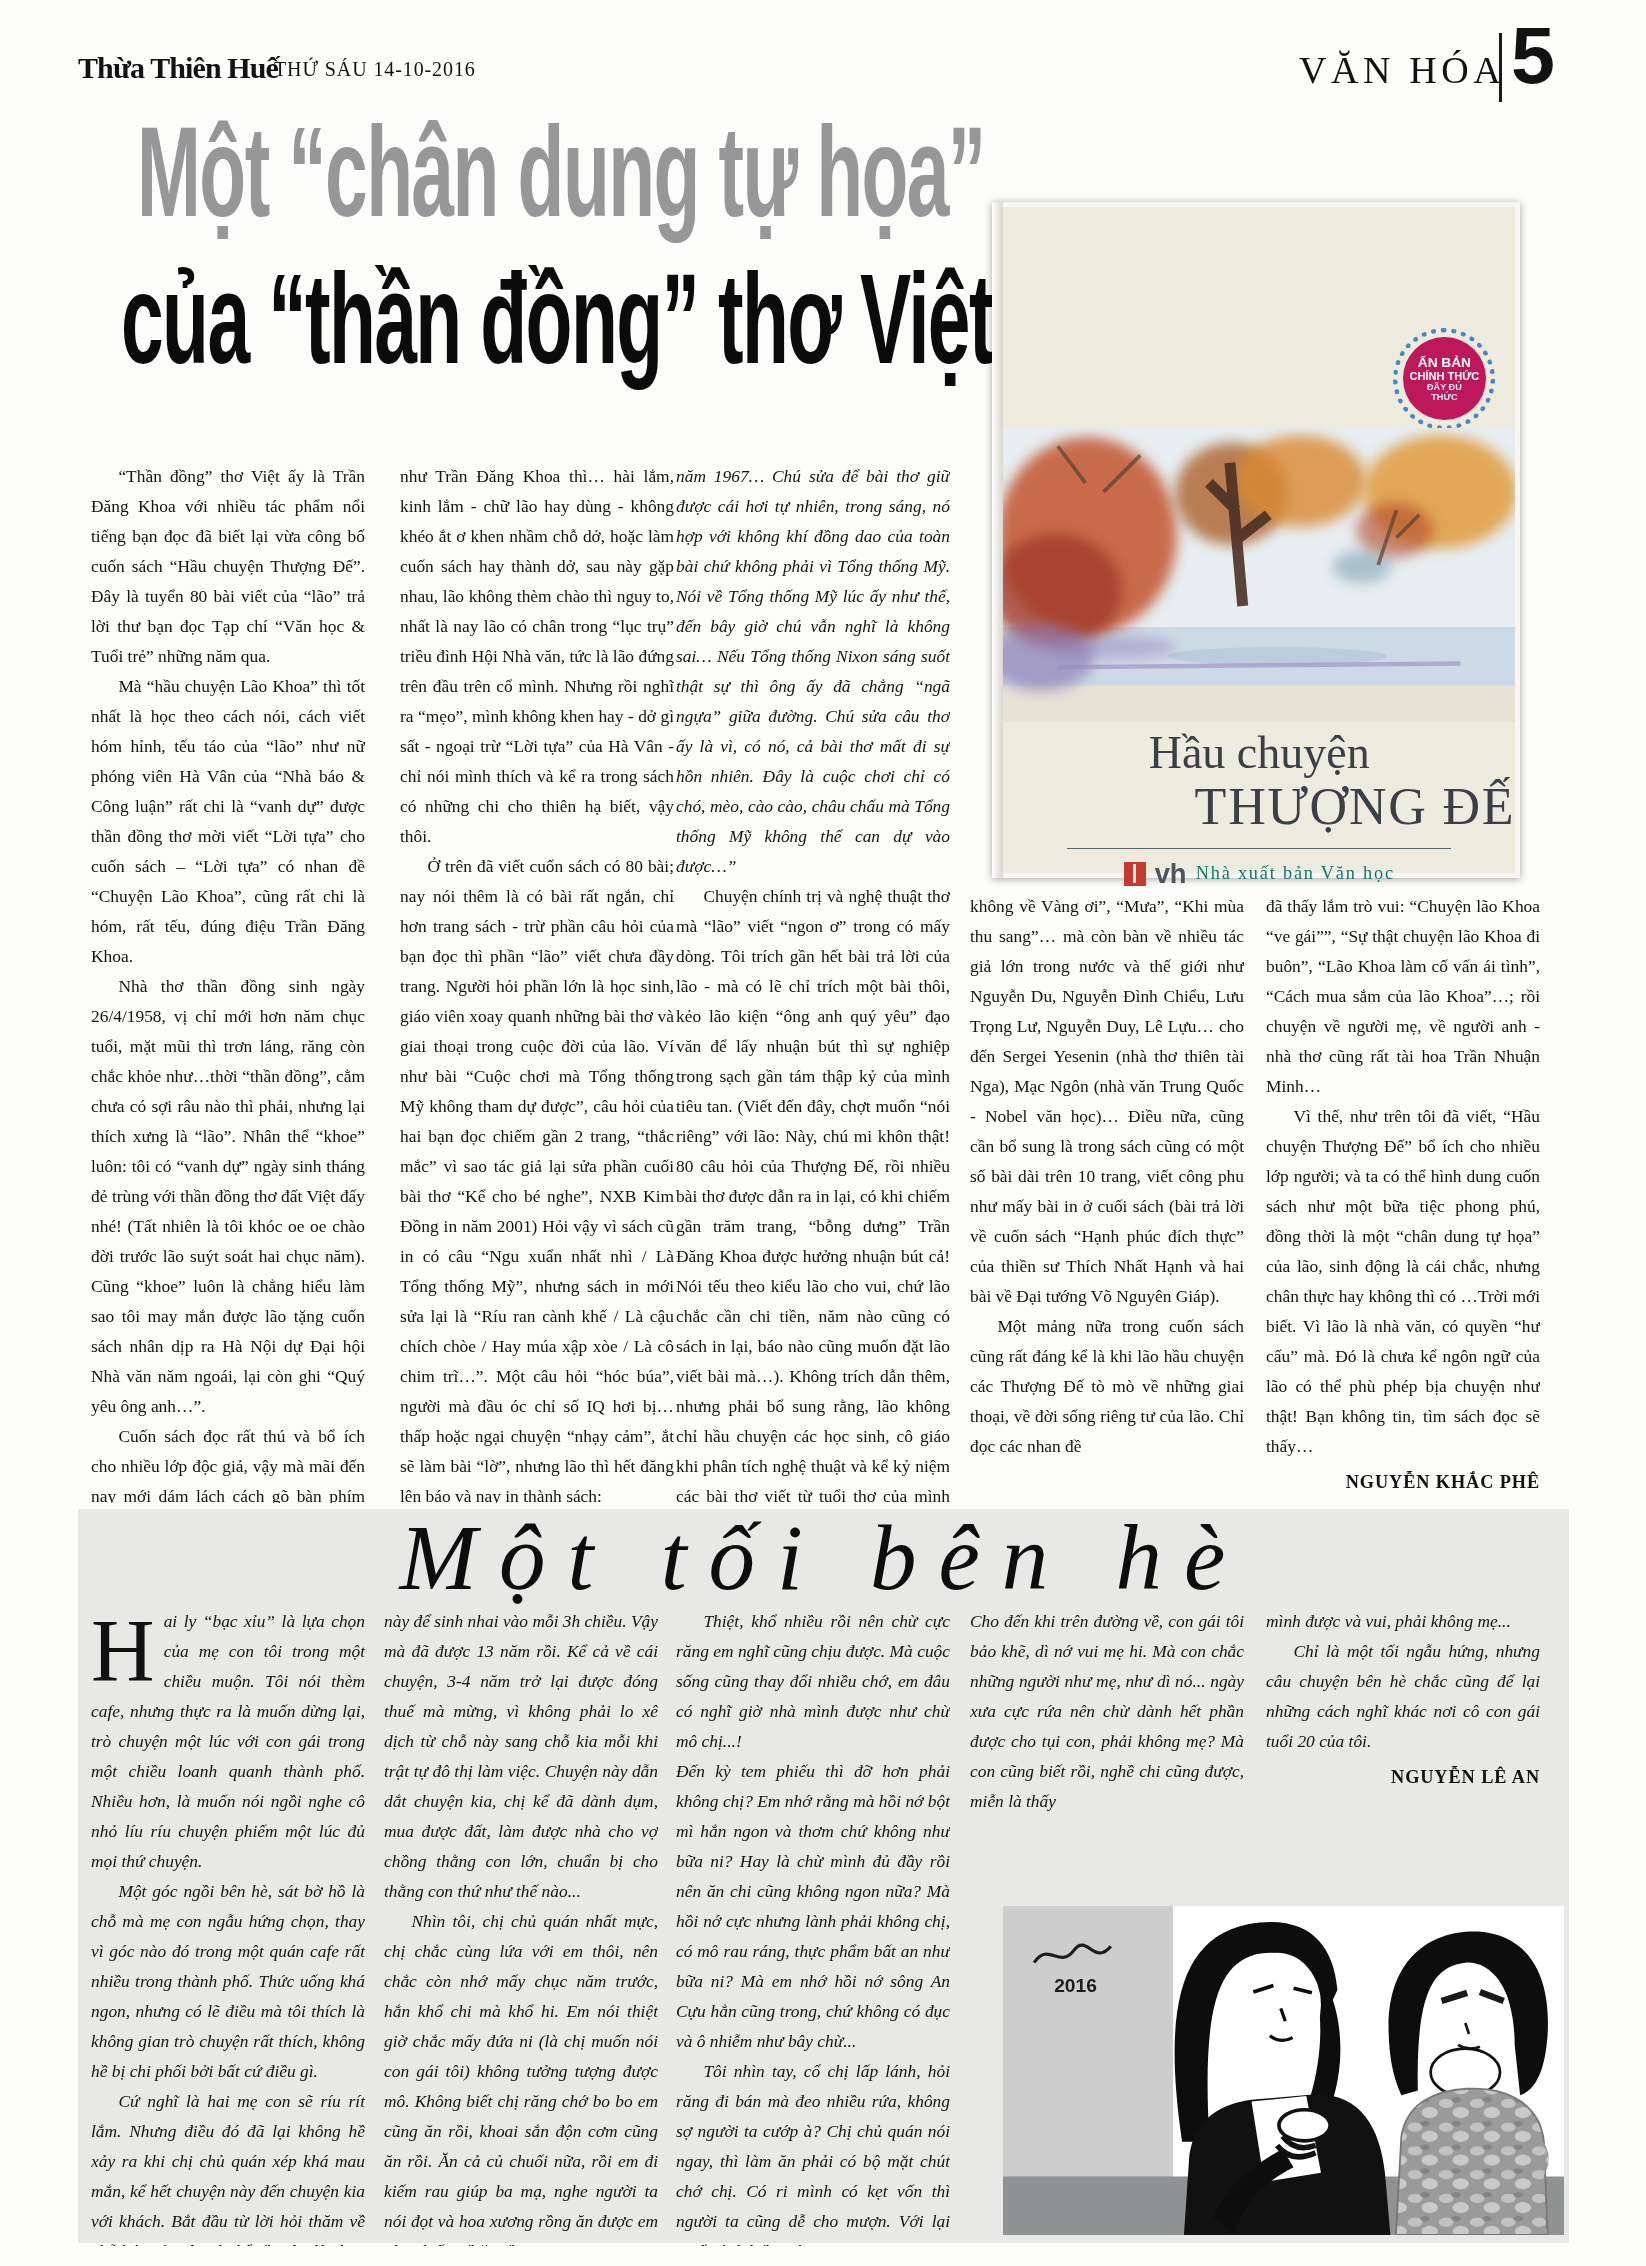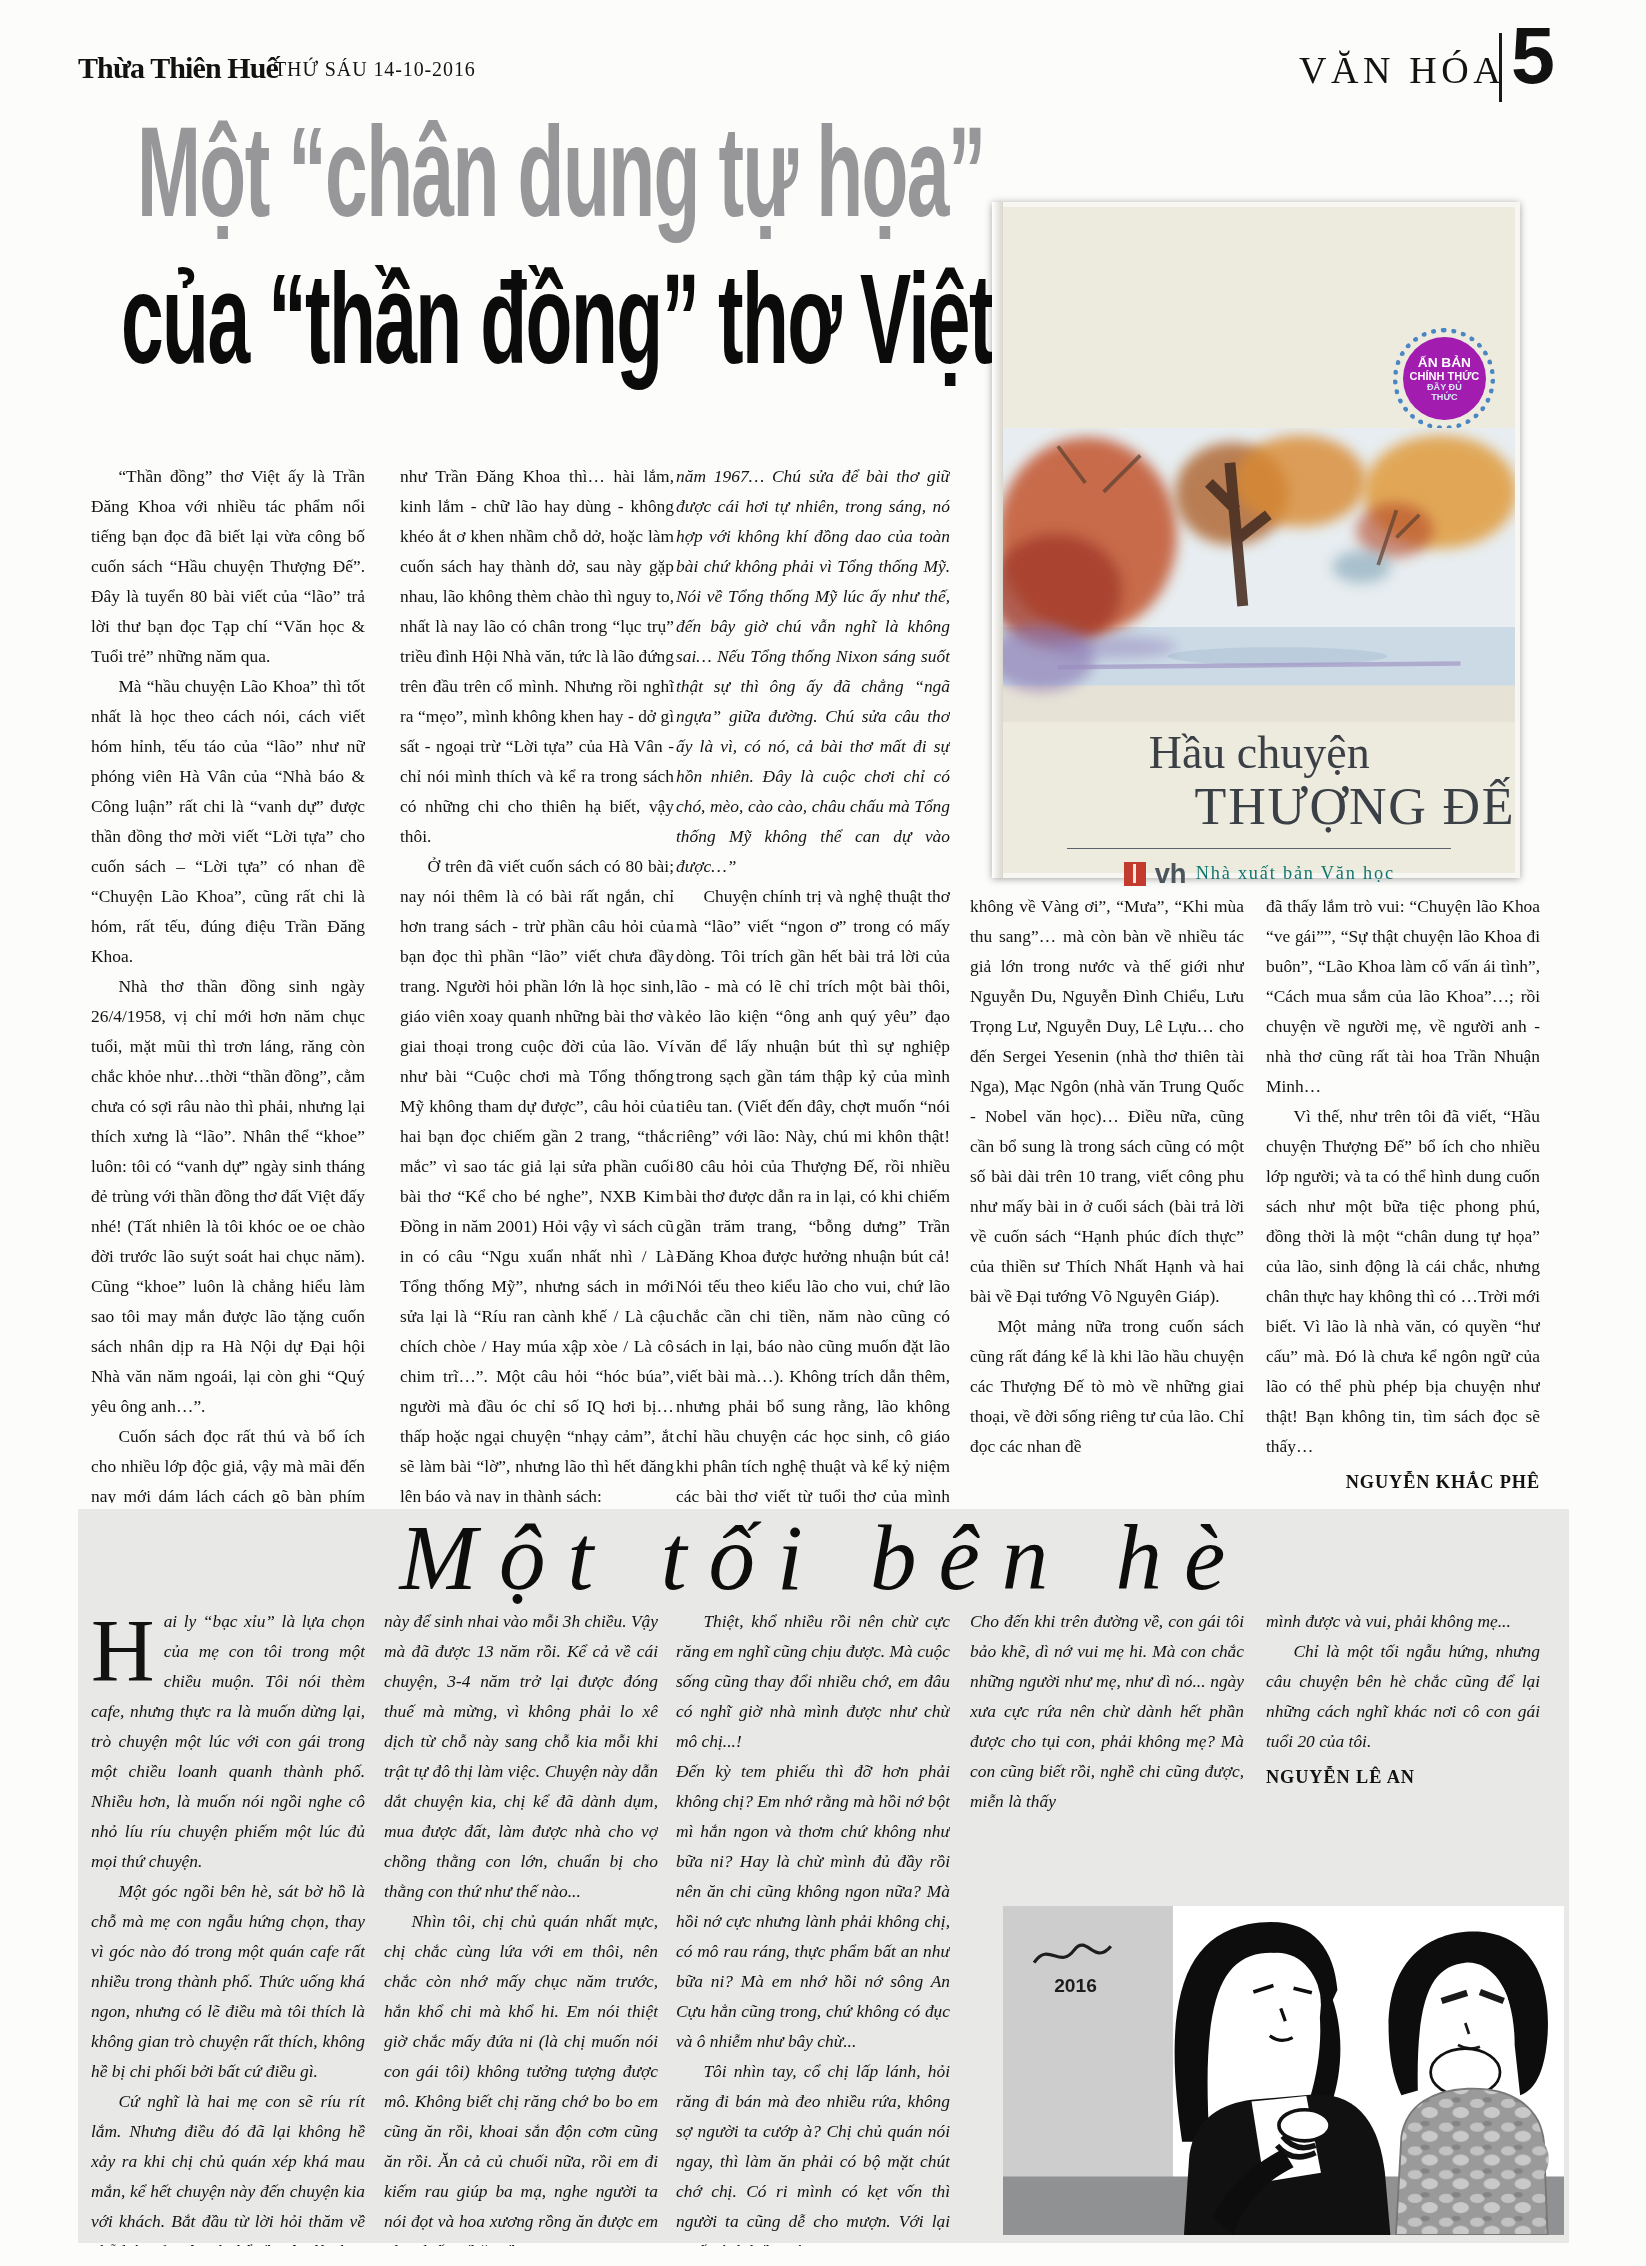--- a/index.html
+++ b/index.html
@@ -32,21 +32,21 @@
   
   .photo{position:absolute;left:992px;top:202px;width:528px;height:676px;background:#f7f6f2;
          box-shadow:0 0.9px 7.3px rgba(0,0,0,.35);}
   .photo .page-sliver{position:absolute;left:0;top:0;width:11px;height:100%;
          background:linear-gradient(90deg,#ffffff, #d9d6cd);}
   .cover{position:absolute;left:11px;top:4.6px;right:4.6px;bottom:4.6px;background:#edeade;}
   .cover-author{position:absolute;left:27.4px;right:27.4px;top:25.6px;text-align:center;
         font-size:60px;line-height:69px;letter-spacing:2.7px;color:#8e2c3e;font-weight:400;}
   .badge{position:absolute;right:20px;top:121px;width:102px;height:102px;border-radius:50%;
          border:5.5px dotted #4a86c4;box-sizing:border-box;}
-  .badge-core{position:absolute;left:4.6px;top:4.6px;right:4.6px;bottom:4.6px;border-radius:50%;background:#a21caf;
+  .badge-core{position:absolute;left:4.6px;top:4.6px;right:4.6px;bottom:4.6px;border-radius:50%;background:#be185d;
          display:flex;flex-direction:column;align-items:center;justify-content:center;color:#fff;
          font-family:"Liberation Sans","DejaVu Sans",sans-serif;text-align:center;line-height:1.12;}
   .badge-core .b1{font-size:13.7px;font-weight:700;}
   .badge-core .b2{font-size:11px;font-weight:700;}
   .badge-core .b3,.badge-core .b4{font-size:9.1px;color:#d7e7f7;font-weight:700;}
   .cover-art{position:absolute;left:0;right:0;top:221px;height:294px;}
   .cover-title1{position:absolute;left:0;right:0;top:519px;text-align:center;font-size:46px;color:#3b4046;}
   .cover-title2{position:absolute;left:0;right:0;top:570px;text-align:right;font-size:52px;letter-spacing:1.8px;color:#3b4046;}
   .cover-rule{position:absolute;left:64px;right:64px;top:641px;height:1.8px;background:#5b646d;}
   .cover-pub{position:absolute;left:0;right:0;top:651px;display:flex;align-items:center;justify-content:center;gap:9.1px;}
@@ -167,21 +167,21 @@
       <p class="para indent it">Thiệt, khổ nhiều rồi nên chừ cực răng em nghĩ cũng chịu được. Mà cuộc sống cũng thay đổi nhiều chớ, em đâu có nghĩ giờ nhà mình được như chừ mô chị...!</p>
       <p class="para it">Đến kỳ tem phiếu thì đỡ hơn phải không chị? Em nhớ rằng mà hồi nớ bột mì hắn ngon và thơm chứ không như bữa ni? Hay là chừ mình đủ đầy rồi nên ăn chi cũng không ngon nữa? Mà hồi nớ cực nhưng lành phải không chị, có mô rau ráng, thực phẩm bất an như bữa ni? Mà em nhớ hồi nớ sông An Cựu hẳn cũng trong, chứ không có đục và ô nhiễm như bây chừ...</p>
       <p class="para indent it">Tôi nhìn tay, cổ chị lấp lánh, hỏi răng đi bán mà đeo nhiều rứa, không sợ người ta cướp à? Chị chủ quán nói ngay, thì làm ăn phải có bộ mặt chút chớ chị. Có ri mình có kẹt vốn thì người ta cũng dễ cho mượn. Với lại Huế mình hiền mà...</p>
     </div>
   <div class="col f4">
       <p class="para it">Cho đến khi trên đường về, con gái tôi bảo khẽ, dì nớ vui mẹ hi. Mà con chắc những người như mẹ, như dì nó... ngày xưa cực rứa nên chừ dành hết phần được cho tụi con, phải không mẹ? Mà con cũng biết rồi, nghề chi cũng được, miễn là thấy</p>
     </div>
   <div class="col f5">
       <p class="para it">mình được và vui, phải không mẹ...</p>
       <p class="para indent it">Chỉ là một tối ngẫu hứng, nhưng câu chuyện bên hè chắc cũng để lại những cách nghĩ khác nơi cô con gái tuổi 20 của tôi.</p>
-      <p class="para bd" style="">NGUYỄN LÊ AN</p>
+      <p class="para bd" style="text-align: right;">NGUYỄN LÊ AN</p>
     </div>
 
   <div class="illus">
     <svg width="561" height="329" viewBox="0 0 614 360">
       <rect x="0" y="0" width="614" height="360" fill="#ffffff"></rect>
       <rect x="0" y="0" width="186" height="360" fill="#cdcdcd"></rect>
       <path d="M34,62 C50,38 62,70 78,48 C92,30 100,66 118,44" stroke="#1d1d1d" stroke-width="3.5" fill="none"></path>
       <text x="56" y="94" font-family="Liberation Sans, DejaVu Sans, sans-serif" font-size="21" font-weight="bold" fill="#1d1d1d">2016</text>
 
       <rect x="0" y="296" width="614" height="64" fill="#8f9192"></rect>

